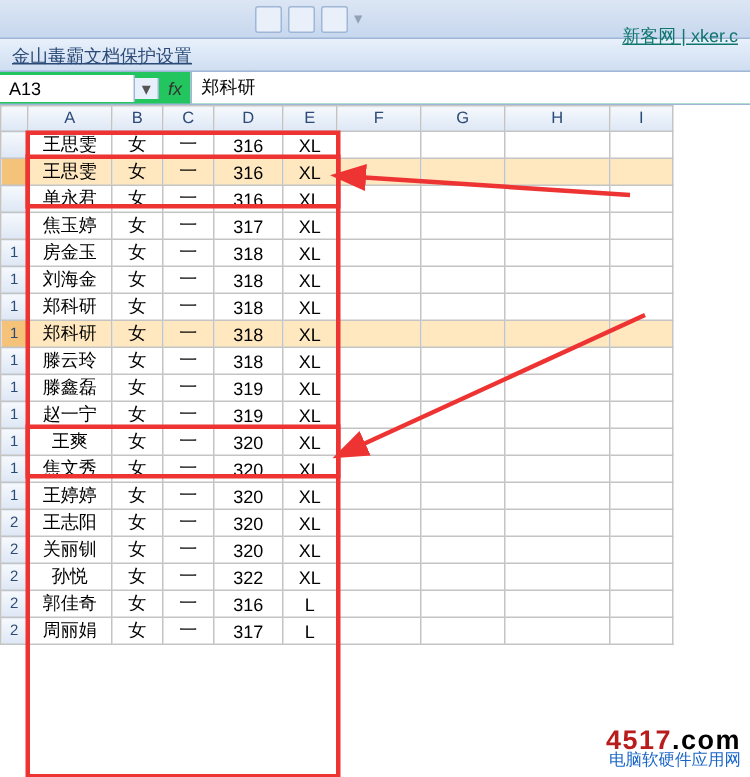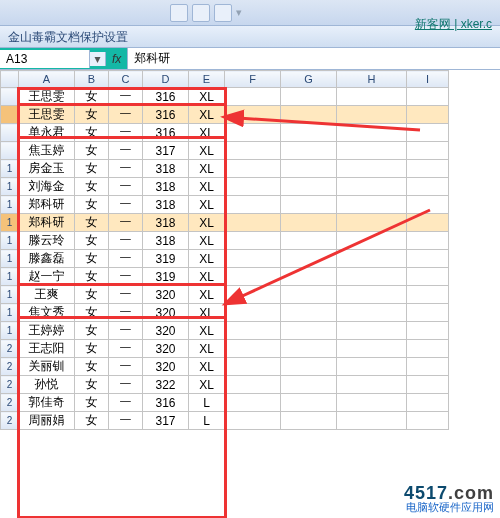--- a/index.html
+++ b/index.html
@@ -1,42 +1,42 @@
 <!DOCTYPE html>
 <html><head>
 <meta charset="utf-8">
 <style>
   * { margin: 0; padding: 0; box-sizing: border-box; font-family: "Microsoft YaHei", Arial, sans-serif; }
   body { background: #c6d6ef; width: 500px; height: 518px; overflow: hidden; position: relative; }
   .ribbon-bar { height: 26px; background: linear-gradient(#dce6f4,#c7d7ee); border-bottom: 1px solid #9fb6d6; display: flex; align-items: center; padding-left: 170px; gap: 4px; }
   .ribbon-btn { width: 18px; height: 18px; border: 1px solid #9fb6d6; background: #e9f0fa; border-radius: 2px; }
   .link-top { position: absolute; right: 8px; top: 16px; color: #0f766e; font-size: 12px; text-decoration: underline; cursor: pointer; }
-  .titlebar { height: 22px; background: linear-gradient(#e8f0fb,#cfdef1); border-bottom: 1px solid #9fb6d6; font-size: 12px; padding: 3px 8px; color: #2b4a77; }
-  .formula-row { height: 22px; background: #14b8a6; border-bottom: 1px solid #9fb6d6; display: flex; align-items: center; font-size: 12px; }
+  .titlebar { height: 22px; background: linear-gradient(#e8f0fb,#cfdef1); border-bottom: 1px solid #9fb6d6; font-size: 12px; padding: 3px 8px; color: #2b4a77; text-decoration: underline; }
+  .formula-row { height: 22px; background: #22c55e; border-bottom: 1px solid #9fb6d6; display: flex; align-items: center; font-size: 12px; }
   .name-box { width: 90px; border-right: 1px solid #9fb6d6; padding: 2px 6px; background: #fff; color: #000; }
   .name-box-arrow { width: 16px; text-align: center; color: #555; border-right: 1px solid #9fb6d6; background:#e8f0fb; }
   .fx { padding: 0 6px; font-style: italic; color: #333; }
   .formula-input { flex: 1; background: #fff; padding: 2px 6px; border-left: 1px solid #9fb6d6; }
   .grid-wrap { position: relative; background: #fff; height: 448px; overflow: hidden; }
   table { border-collapse: collapse; table-layout: fixed; font-size: 12px; }
   th, td { border: 1px solid #c4c4c4; height: 17px; text-align: center; padding: 0 2px; white-space: nowrap; overflow: hidden; }
   th { background: linear-gradient(#f6f9fd,#dde7f5); color: #2b4a77; font-weight: normal; font-size: 11px; }
   th.corner { background: linear-gradient(#f6f9fd,#dde7f5); width: 18px; }
   th.rowhead { background: linear-gradient(#f6f9fd,#dde7f5); width: 18px; font-size: 10px; color:#2b4a77; }
   col.a { width: 56px; } col.b { width: 34px; } col.c { width: 34px; } col.d { width: 46px; } col.e { width: 36px; }
   col.f { width: 56px; } col.g { width: 56px; } col.h { width: 70px; } col.i { width: 42px; }
   tr.header-row td { background: #fff; font-weight: normal; }
   tr.sel td.rowhead, tr.sel th.rowhead { background: #f5c27a; }
   tr.sel td { background: #ffe8bf; }
   .red-box { position: absolute; border: 3px solid #e33; pointer-events: none; }
   .arrow { position: absolute; pointer-events: none; }
   .watermark { position: absolute; right: 6px; bottom: 4px; font-size: 11px; color: #1a66c8; text-align: right; line-height: 14px; }
   .watermark .big { font-weight: bold; font-size: 18px; letter-spacing: 1px; }
-  .watermark .big .blue { color: #0c4a6e; }
-  .watermark .big .green { color: #404040; }
+  .watermark .big .blue { color: #b91c1c; }
+  .watermark .big .green { color: #000000; }
 </style>
 </head>
 <body>
 
 <div class="ribbon-bar">
   <div class="ribbon-btn"></div>
   <div class="ribbon-btn"></div>
   <div class="ribbon-btn"></div>
   <span style="opacity:.5;font-size:11px;color:#567;">▾</span>
 </div>

